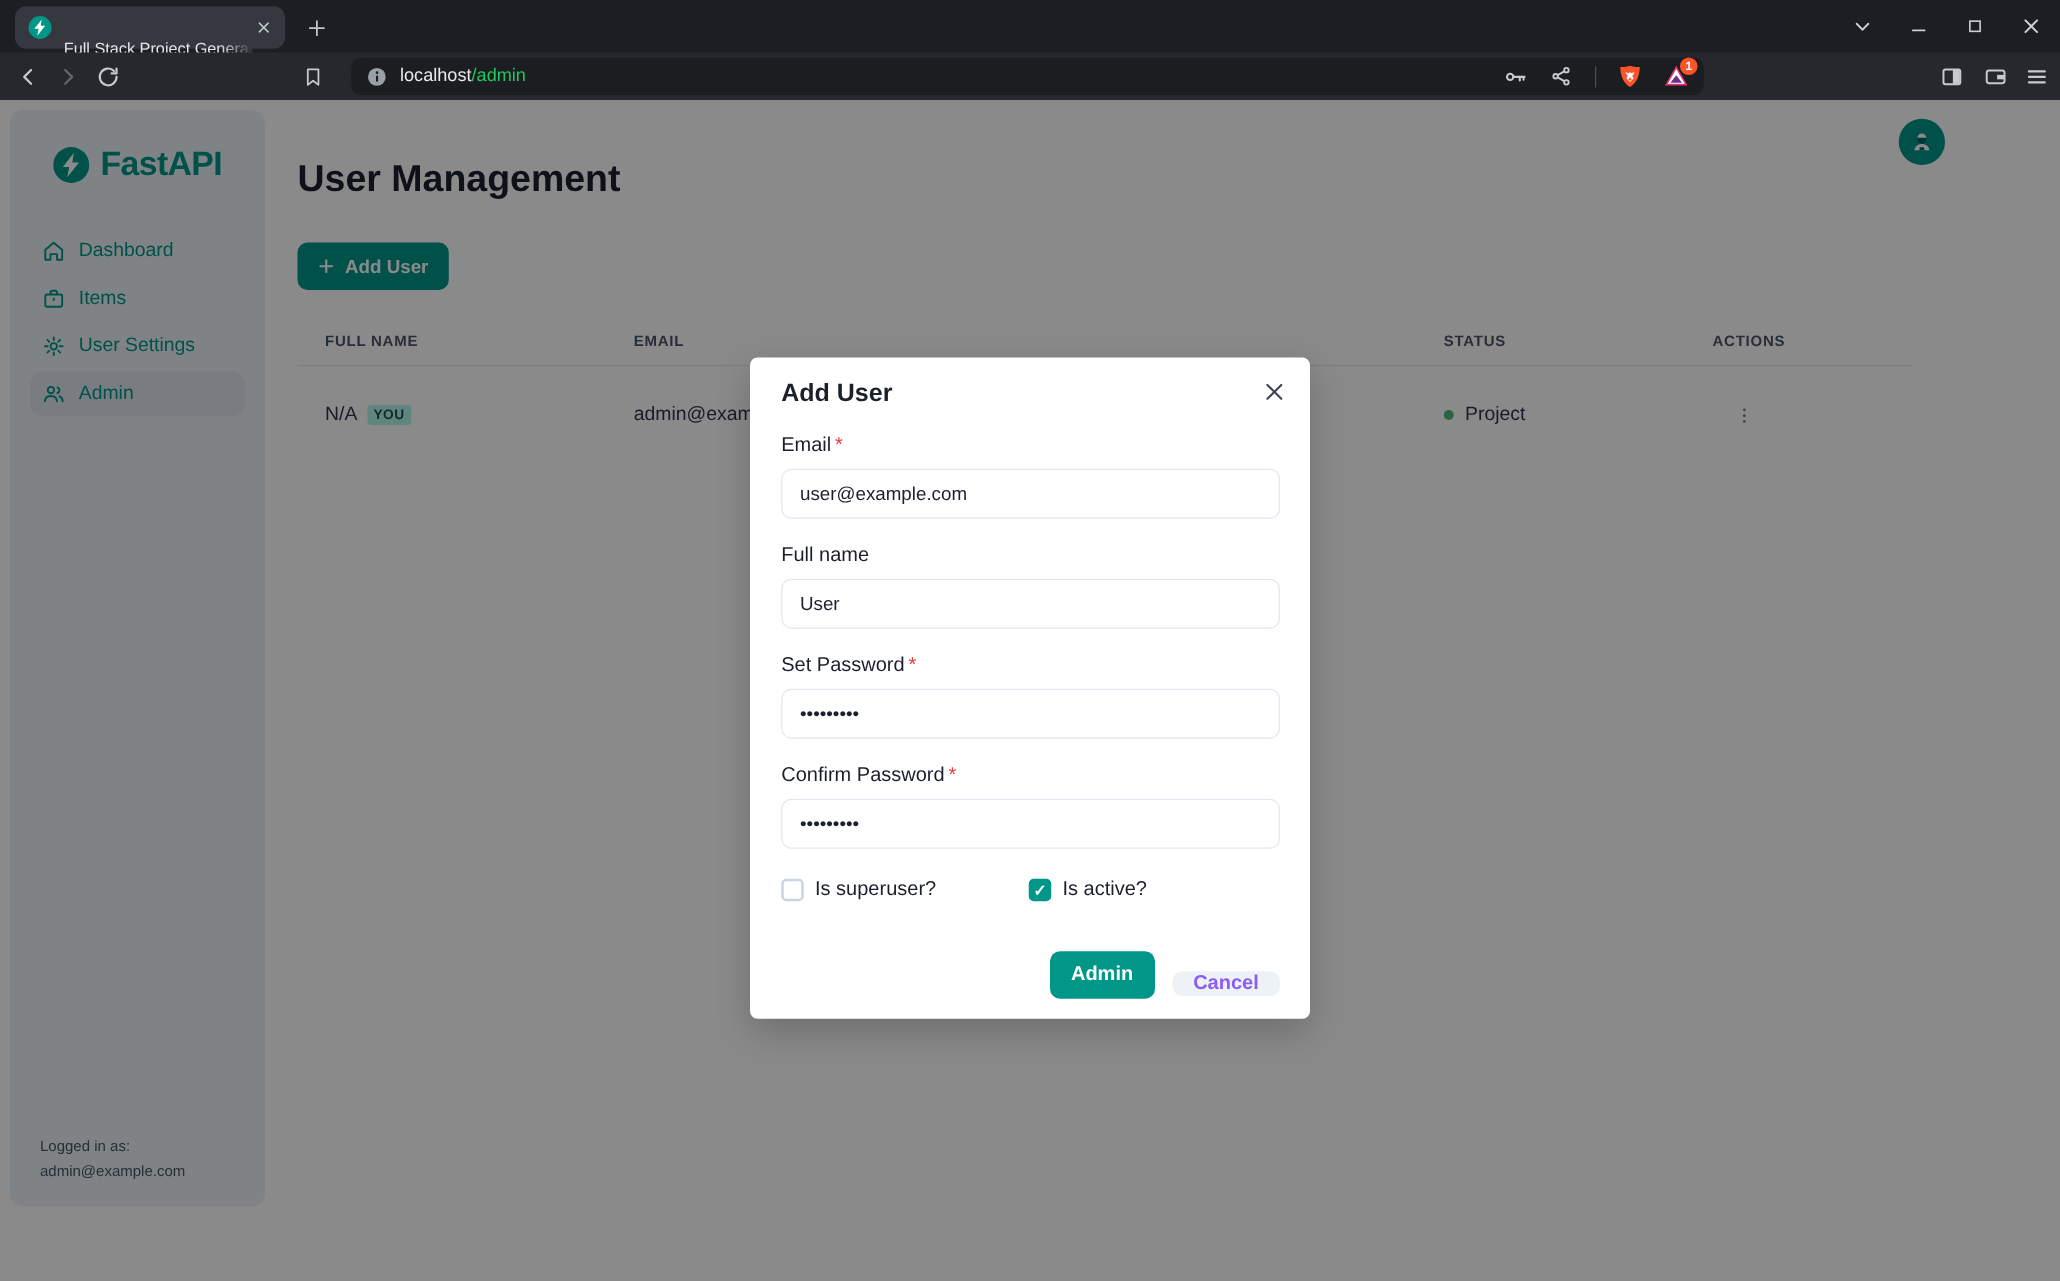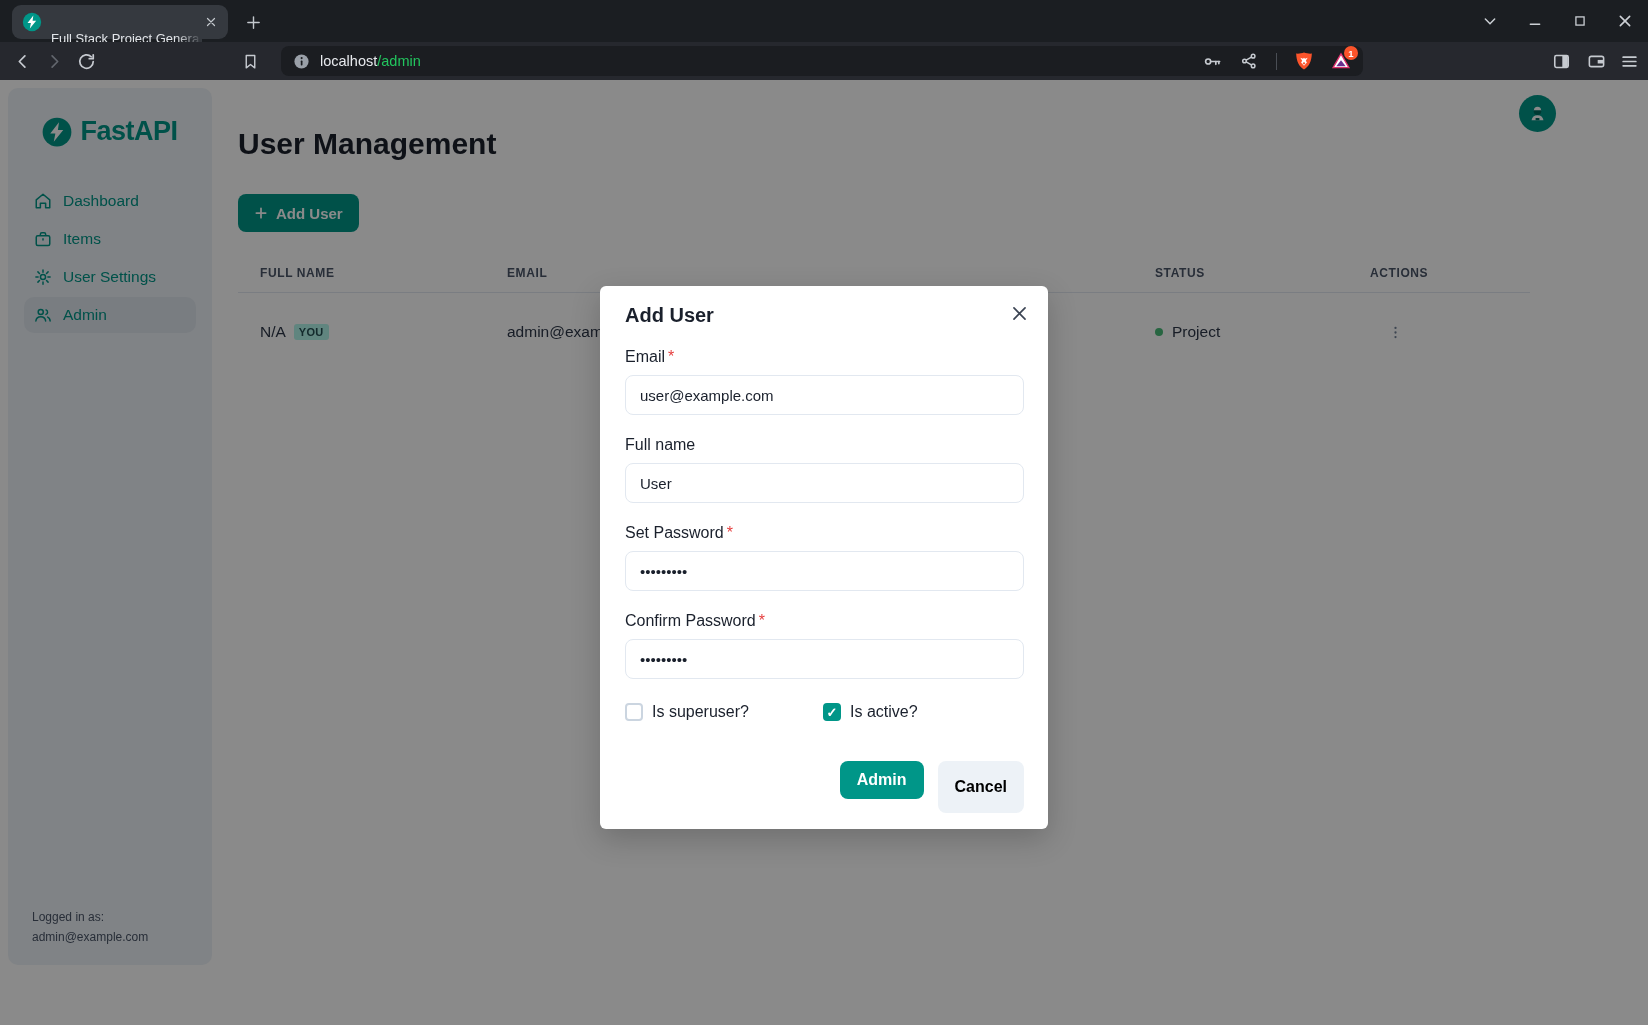--- a/index.html
+++ b/index.html
@@ -94,22 +94,22 @@
   .check-item:first-child { width:198px; }
   .cb { width:18px; height:18px; border:2px solid #CBD5E0; border-radius:4px; background:#fff;
         display:flex; align-items:center; justify-content:center; }
   .cb .tick { display:none; color:#fff; font-size:13px; font-weight:700; line-height:1; }
   .cb.checked { background:var(--accent,#009688); border-color:var(--accent,#009688); }
   .cb.checked .tick { display:block; }
   .check-label { font-size:16px; color:#1A202C; }
   .modal-actions { margin-top:40px; display:flex; justify-content:flex-end; gap:14px; }
   .btn-save { height:38px; padding:0 17px; background:var(--accent,#009688); color:#fff; font-size:16px;
               font-weight:700; border:none; border-radius:8px; cursor:pointer; }
-  .btn-cancel { height:52px; padding:0 17px; background:var(--cancel-bg,#EDF2F7); color:#000000; font-size:16px;
-              font-weight:700; border:none; border-radius:8px; cursor:pointer; }
+  .btn-cancel { height:20px; padding:0 17px; background:var(--cancel-bg,#EDF2F7); color:#8b5cf6; font-size:16px;
+              font-weight:700; border:none; border-radius:8px; cursor:pointer;margin-top:16px; }
 
   svg { display:block; }
 </style>
 </head>
 <body>
 
 <div class="window">
 
   <div class="titlebar">
     <div class="tab">

